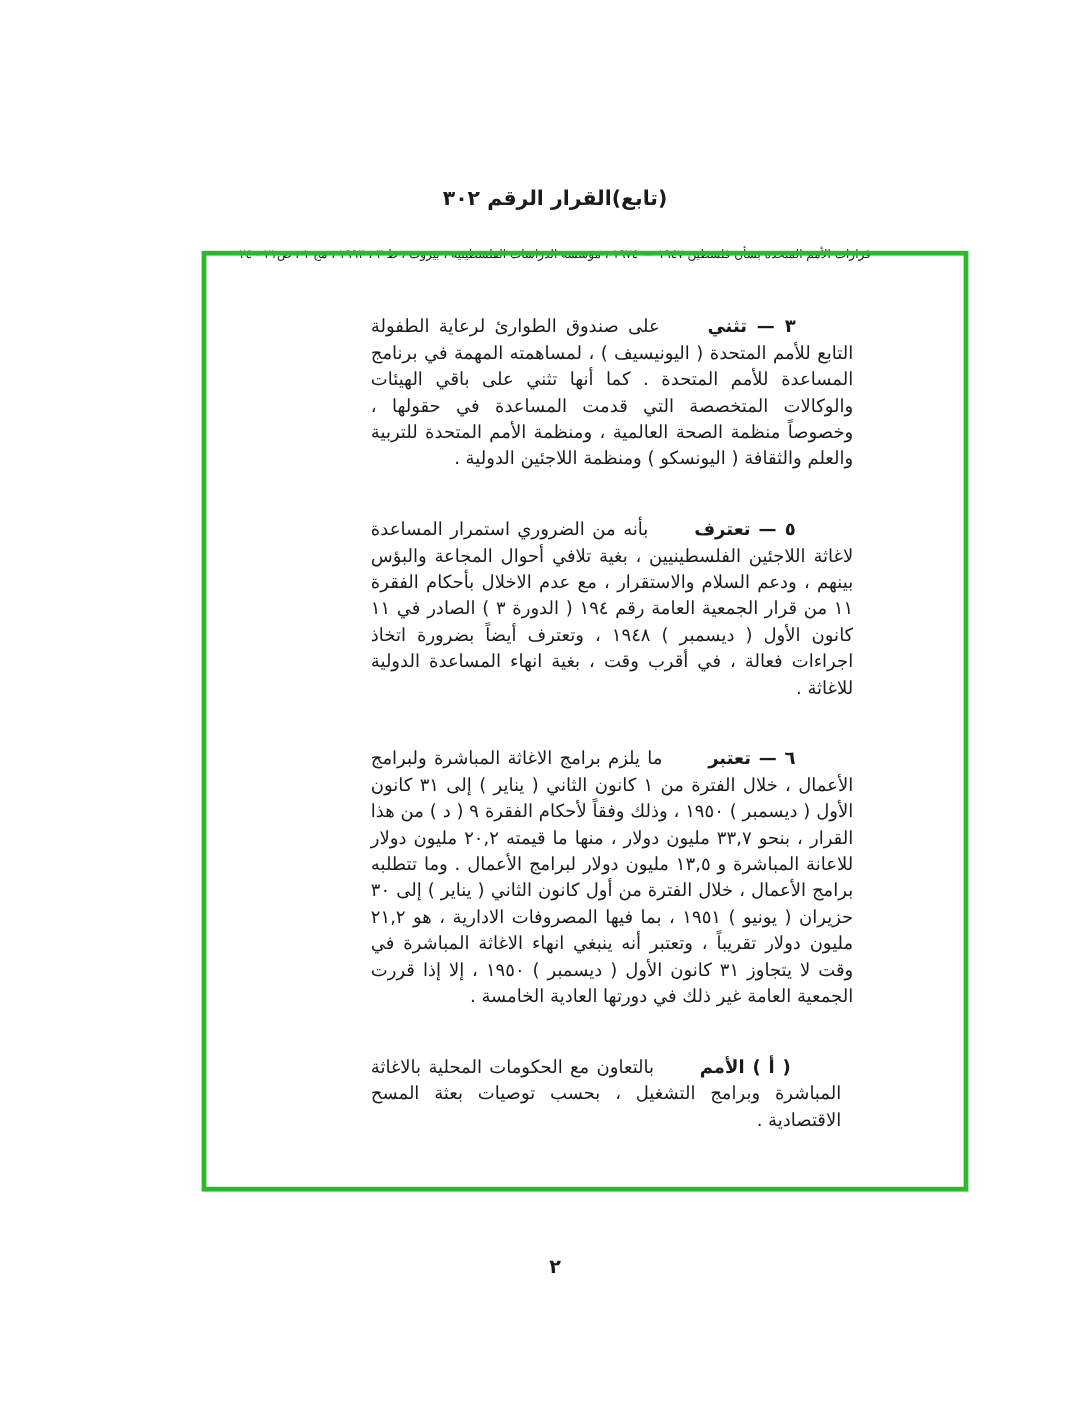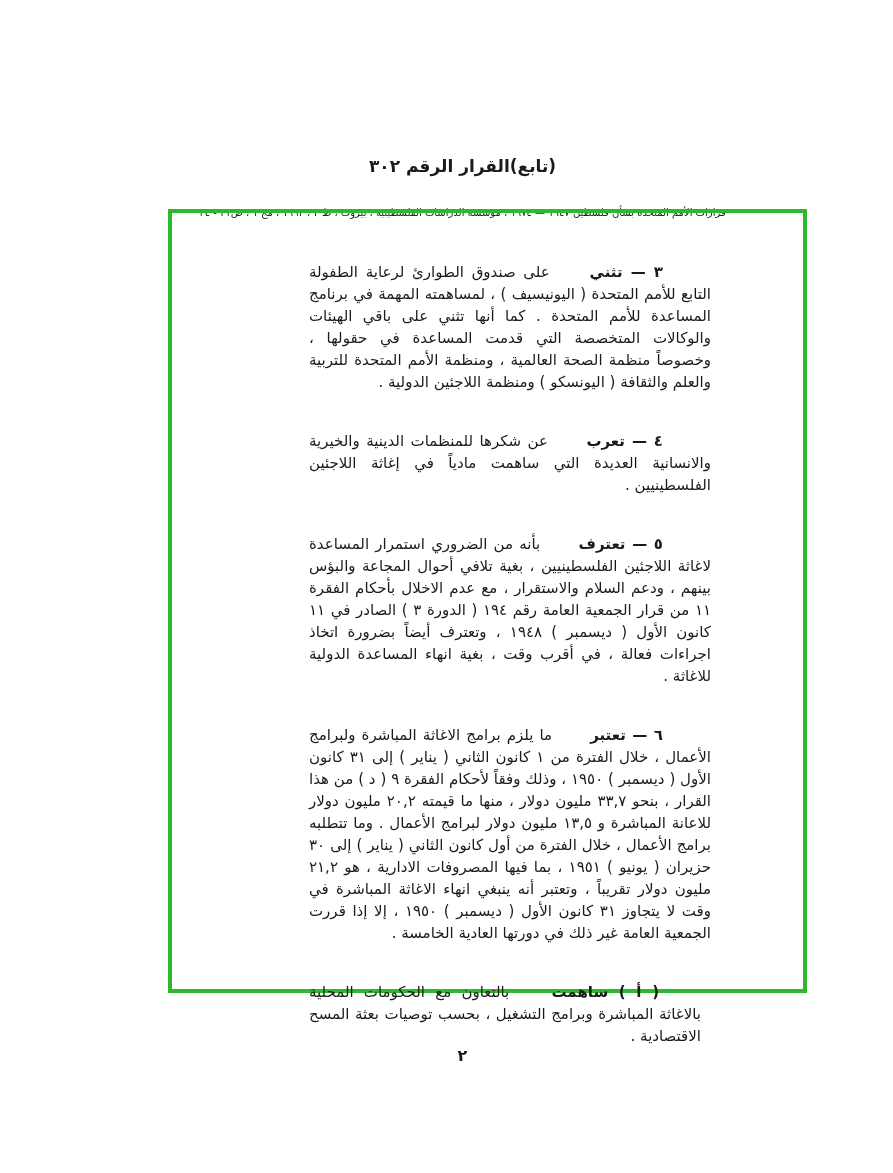--- a/index.html
+++ b/index.html
@@ -71,28 +71,27 @@
 
   <div class="doc-title">(تابع)القرار الرقم ٣٠٢</div>
 
   <div class="doc-source">قرارات الأمم المتحدة بشأن فلسطين ١٩٤٧ — ١٩٧٤ ، مؤسسة الدراسات الفلسطينية ، بيروت ، ط ٣ ، ١٩٩٣ ، مج ١ ، ص٢١ - ٢٤</div>
 
   <div class="highlight-box" style="border-color: rgb(45, 185, 45);">
     <div class="text-block" dir="rtl">
 
       <p class="para"><span class="lead">٣ — تثني</span><span> على صندوق الطوارئ لرعاية الطفولة التابع للأمم المتحدة ( اليونيسيف ) ، لمساهمته المهمة في برنامج المساعدة للأمم المتحدة . كما أنها تثني على باقي الهيئات والوكالات المتخصصة التي قدمت المساعدة في حقولها ، وخصوصاً منظمة الصحة العالمية ، ومنظمة الأمم المتحدة للتربية والعلم والثقافة ( اليونسكو ) ومنظمة اللاجئين الدولية .</span></p>
 
-      <p class="para"><span class="lead">٤ — تعرب</span><span> عن شكرها للمنظمات الدينية والخيرية والانسانية العديدة التي ساهمت مادياً في إغاثة اللاجئين الفلسطينيين .</span></p>
 
       <p class="para"><span class="lead">٥ — تعترف</span><span> بأنه من الضروري استمرار المساعدة لاغاثة اللاجئين الفلسطينيين ، بغية تلافي أحوال المجاعة والبؤس بينهم ، ودعم السلام والاستقرار ، مع عدم الاخلال بأحكام الفقرة ١١ من قرار الجمعية العامة رقم ١٩٤ ( الدورة ٣ ) الصادر في ١١ كانون الأول ( ديسمبر ) ١٩٤٨ ، وتعترف أيضاً بضرورة اتخاذ اجراءات فعالة ، في أقرب وقت ، بغية انهاء المساعدة الدولية للاغاثة .</span></p>
 
       <p class="para"><span class="lead">٦ — تعتبر</span><span> ما يلزم برامج الاغاثة المباشرة ولبرامج الأعمال ، خلال الفترة من ١ كانون الثاني ( يناير ) إلى ٣١ كانون الأول ( ديسمبر ) ١٩٥٠ ، وذلك وفقاً لأحكام الفقرة ٩ ( د ) من هذا القرار ، بنحو ٣٣,٧ مليون دولار ، منها ما قيمته ٢٠,٢ مليون دولار للاعانة المباشرة و ١٣,٥ مليون دولار لبرامج الأعمال . وما تتطلبه برامج الأعمال ، خلال الفترة من أول كانون الثاني ( يناير ) إلى ٣٠ حزيران ( يونيو ) ١٩٥١ ، بما فيها المصروفات الادارية ، هو ٢١,٢ مليون دولار تقريباً ، وتعتبر أنه ينبغي انهاء الاغاثة المباشرة في وقت لا يتجاوز ٣١ كانون الأول ( ديسمبر ) ١٩٥٠ ، إلا إذا قررت الجمعية العامة غير ذلك في دورتها العادية الخامسة .</span></p>
 
 
-      <p class="para sub"><span class="lead">( أ ) ساهمت</span><span> بالتعاون مع الحكومات المحلية بالاغاثة المباشرة وبرامج التشغيل ، بحسب توصيات بعثة المسح الاقتصادية .</span></p>
+      <p class="para sub"><span class="lead">( أ ) الأمم</span><span> بالتعاون مع الحكومات المحلية بالاغاثة المباشرة وبرامج التشغيل ، بحسب توصيات بعثة المسح الاقتصادية .</span></p>
 
 
     </div>
   </div>
 
   <div class="page-number">٢</div>
 
 </div>
 
 </body></html>

